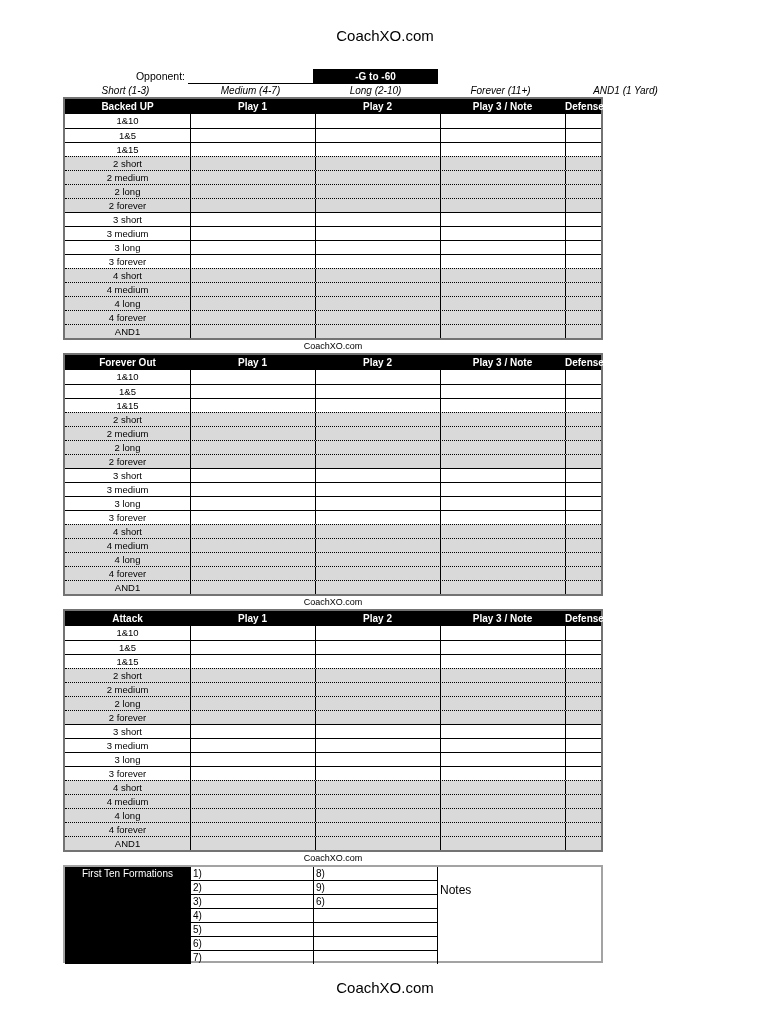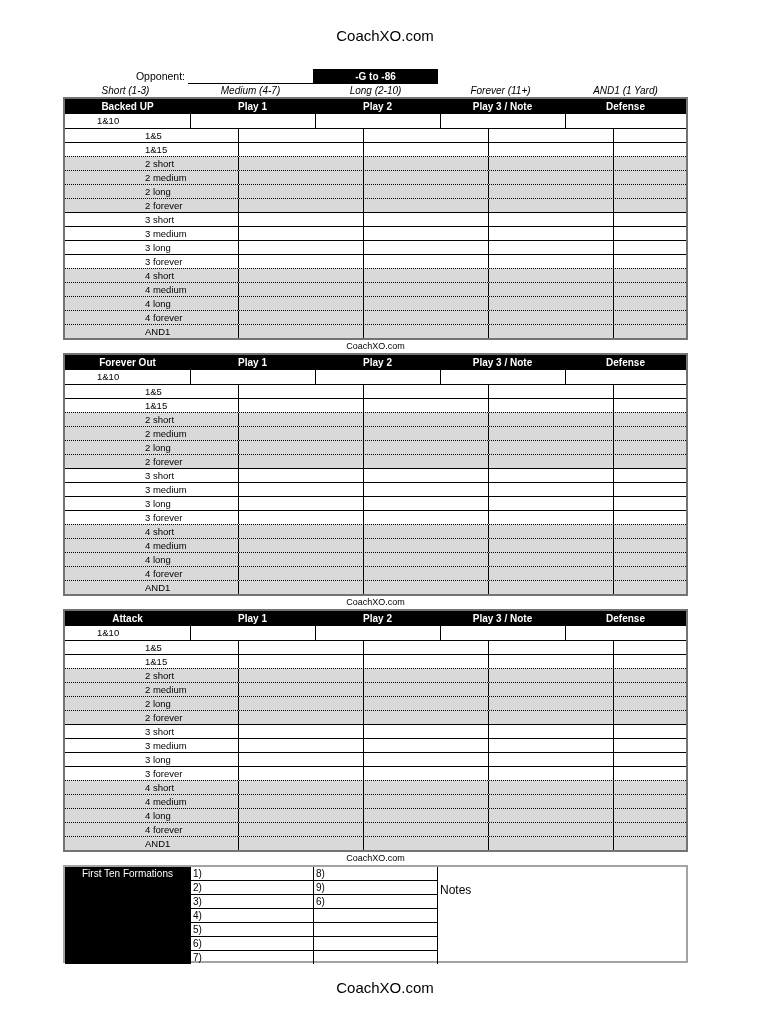--- a/index.html
+++ b/index.html
@@ -1,43 +1,43 @@
 <!DOCTYPE html>
 <html style="--shaded: #d9d9d9; --band: #000000; --bandtext: #ffffff;"><head>
 <meta charset="utf-8">
 <style>
   :root { --shaded:#d9d9d9; --band:#000000; --bandtext:#ffffff; }
   * { margin:0; padding:0; box-sizing:border-box; }
   body { background:#fff; font-family:"Liberation Sans", sans-serif; color:#000; }
   .page { position:relative; width:770px; height:1024px; background:#fff; overflow:hidden; }
   .doc-title { padding-top:27px; text-align:center; font-size:15px; height:43px; }
-  .content { margin-left:63px; width:625px; }
+  .content { margin-left:63px; width:540px; }
 
   
   .opp-row { display:grid; grid-template-columns:repeat(5,125px); margin-top:26px; height:15px; }
   .opp-label { text-align:right; font-size:10.5px; line-height:15px; padding-right:3px; }
   .opp-line { border-bottom:1px solid #000; }
   .zone-box { background:var(--band); color:var(--bandtext); font-weight:bold; font-size:10px; text-align:center; line-height:15px; }
 
   
   .key-row { display:grid; grid-template-columns:repeat(5,125px); height:13px; }
   .key-cell { font-style:italic; font-size:10px; text-align:center; line-height:13px; }
 
   
   .calltable { border:2px solid #737373; height:243px; }
   .thead { display:grid; grid-template-columns:125px 125px 125px 125px 1fr; background:var(--band); color:var(--bandtext); height:15px; }
   .hcell { font-weight:bold; font-size:10px; text-align:center; line-height:15px; }
   .trow { display:grid; grid-template-columns:125px 125px 125px 125px 1fr; height:14px; }
-  .trow + .trow { border-top:1px solid #000;padding-left:48px; }
+  .trow + .trow { border-top:1px solid #000; }
   .trow.shaded { background:var(--shaded); }
   .trow.shaded + .trow, .trow + .trow.shaded { border-top-style:dotted; }
   .trow.shaded + .trow:not(.shaded) { border-top-style:solid; }
   .tcell { height:100%; }
   .tcell + .tcell { border-left:1px solid #000; }
-  .tcell.label { font-size:9.5px; text-align:left; line-height:13px;margin-left:32px; }
+  .tcell.label { font-size:9.5px; text-align:center; line-height:13px; }
 
   
   .sep { text-align:center; font-size:9px; line-height:13px; height:13px; }
 
   
   .formations { border:2px solid #a3a3a3; height:98px; display:grid;
                 grid-template-columns:125px 123px 124px 1fr; grid-template-rows:repeat(7,1fr); }
   .fblack { grid-column:1; grid-row:1/8; background:var(--band); color:var(--bandtext);
             font-size:10px; text-align:center; padding-top:1px; }
   .fcell { font-size:10px; line-height:13px; padding-left:2px; border-left:1px solid #000; }
@@ -50,21 +50,21 @@
 <body>
 
 <div class="page">
   <div class="doc-title">CoachXO.com</div>
 
   <div class="content">
 
     <div class="opp-row">
       <div class="opp-label">Opponent:</div>
       <div class="opp-line"></div>
-      <div class="zone-box">-G to -86</div>
+      <div class="zone-box">-G to -60</div>
       <div></div>
       <div></div>
     </div>
 
     <div class="key-row">
       <div class="key-cell">Short (1-3)</div>
       <div class="key-cell">Medium (4-7)</div>
       <div class="key-cell">Long (2-10)</div>
       <div class="key-cell">Forever (11+)</div>
       <div class="key-cell">AND1 (1 Yard)</div>

